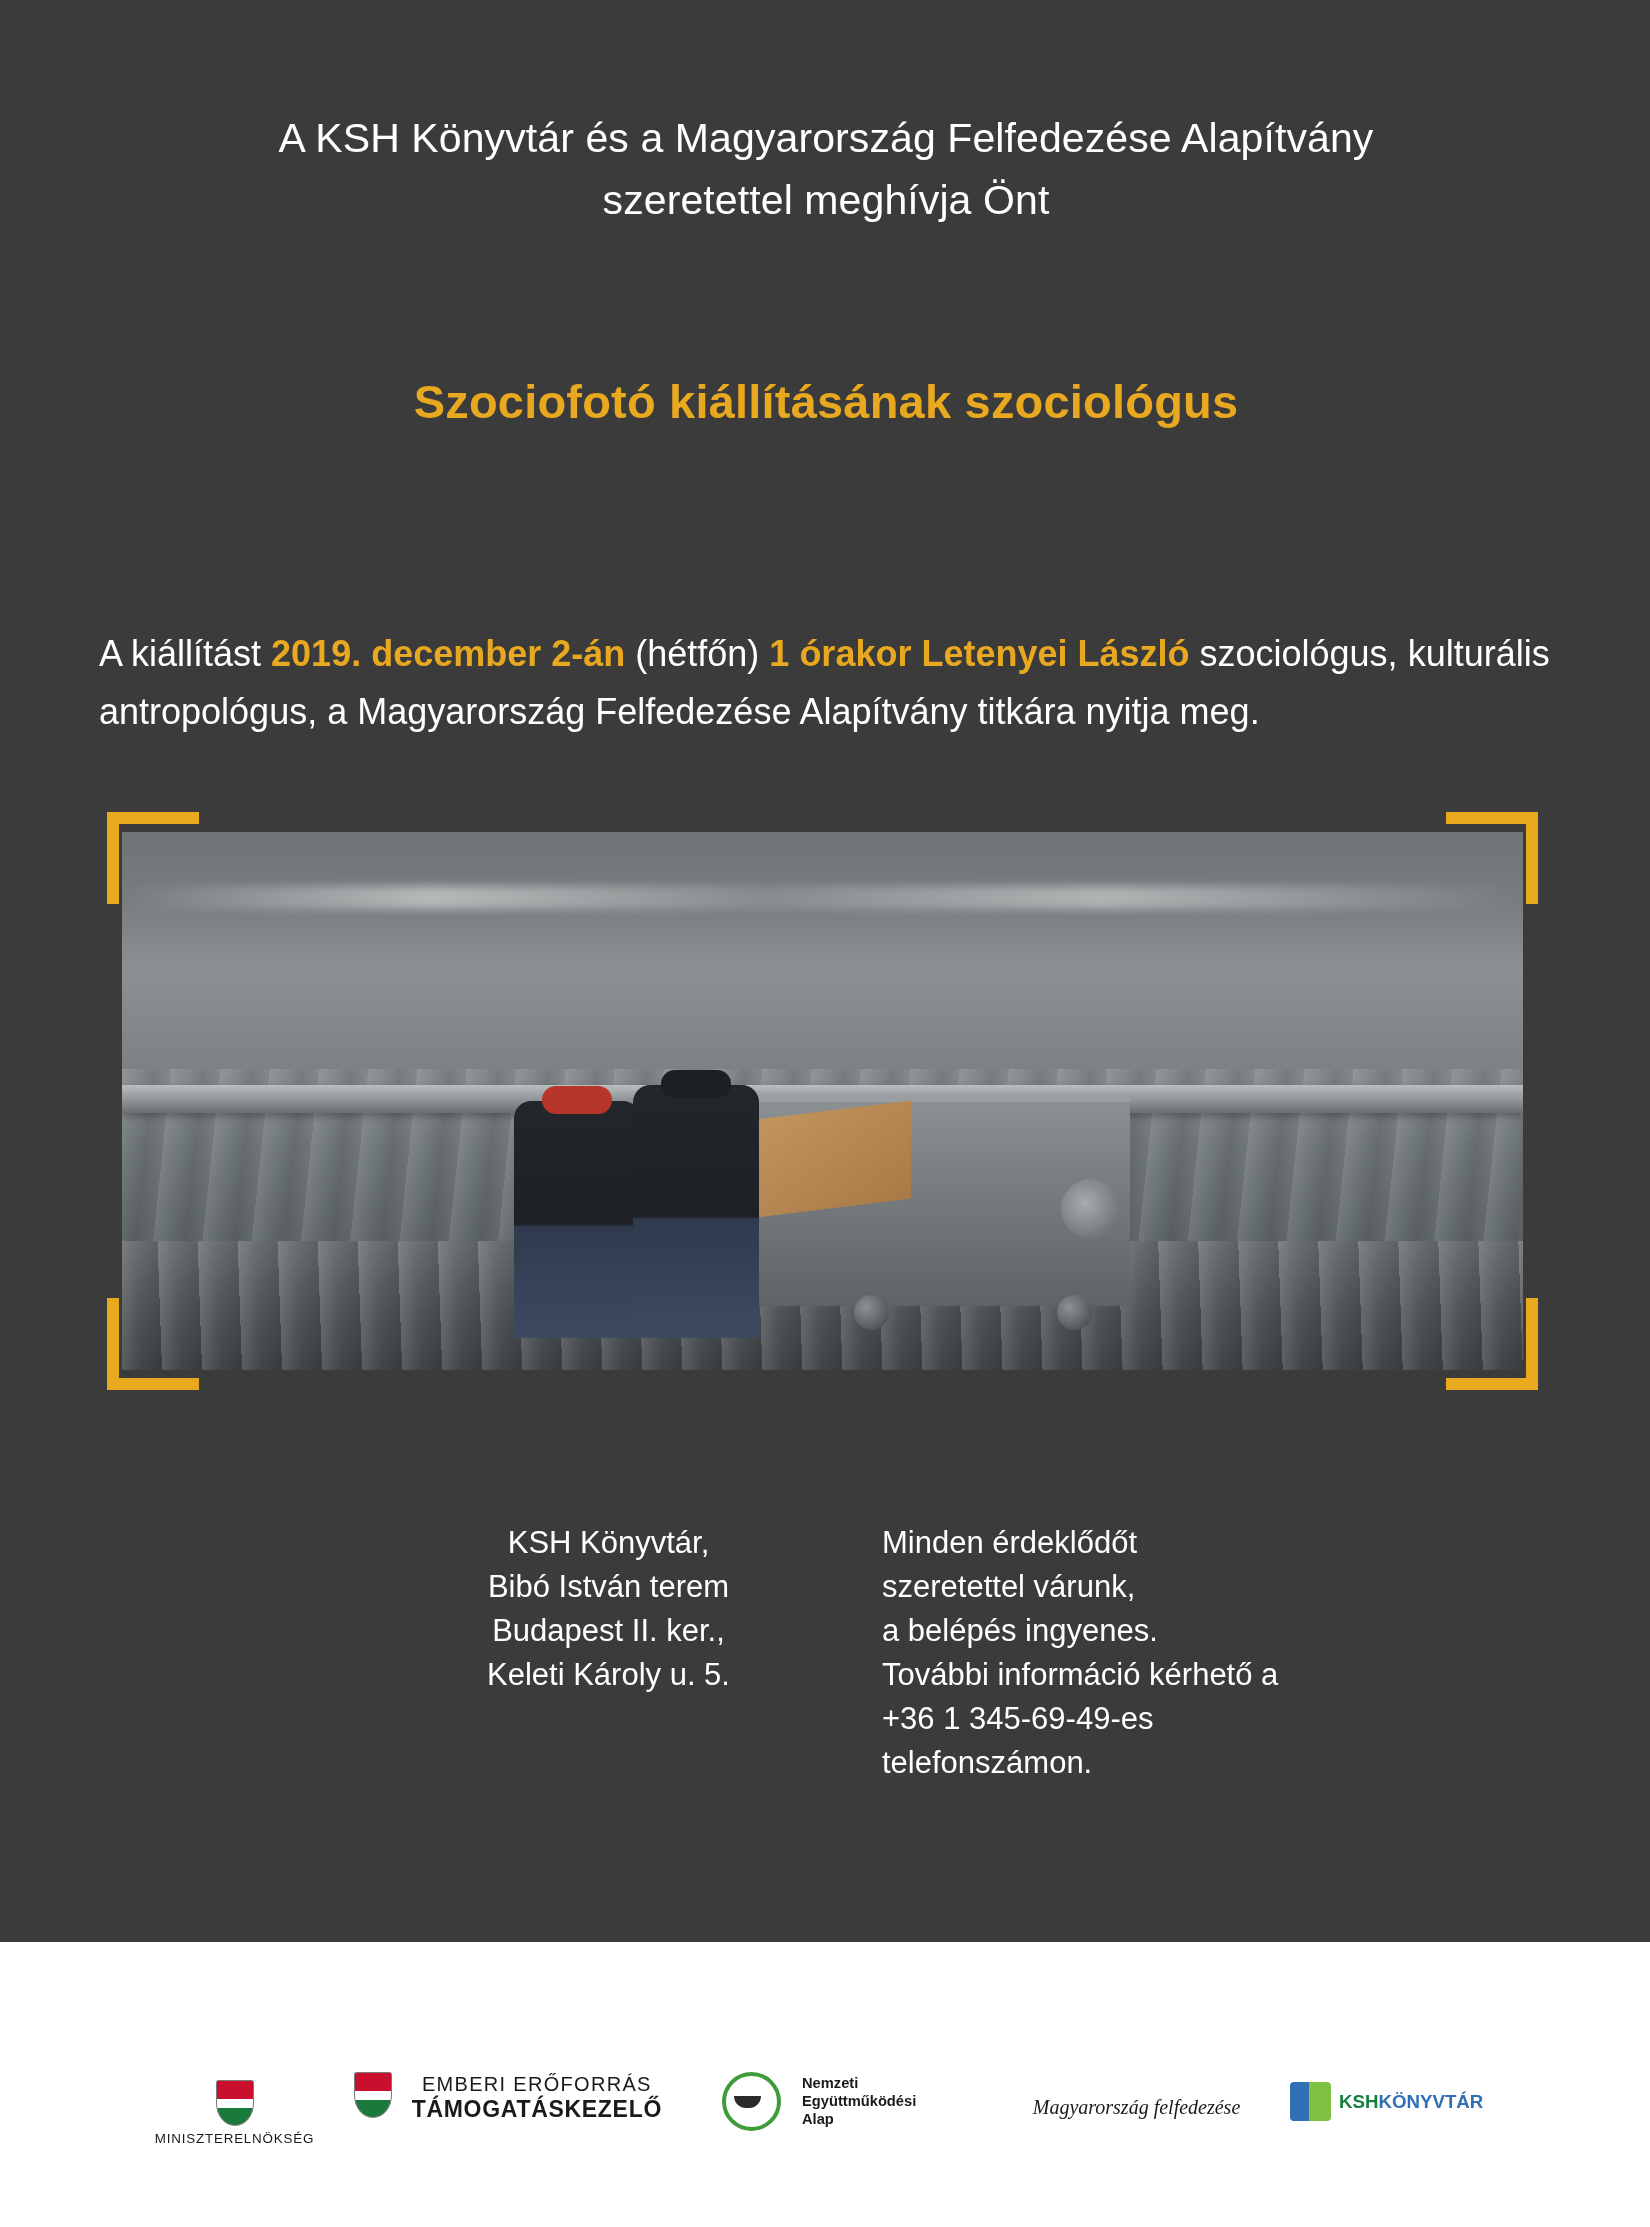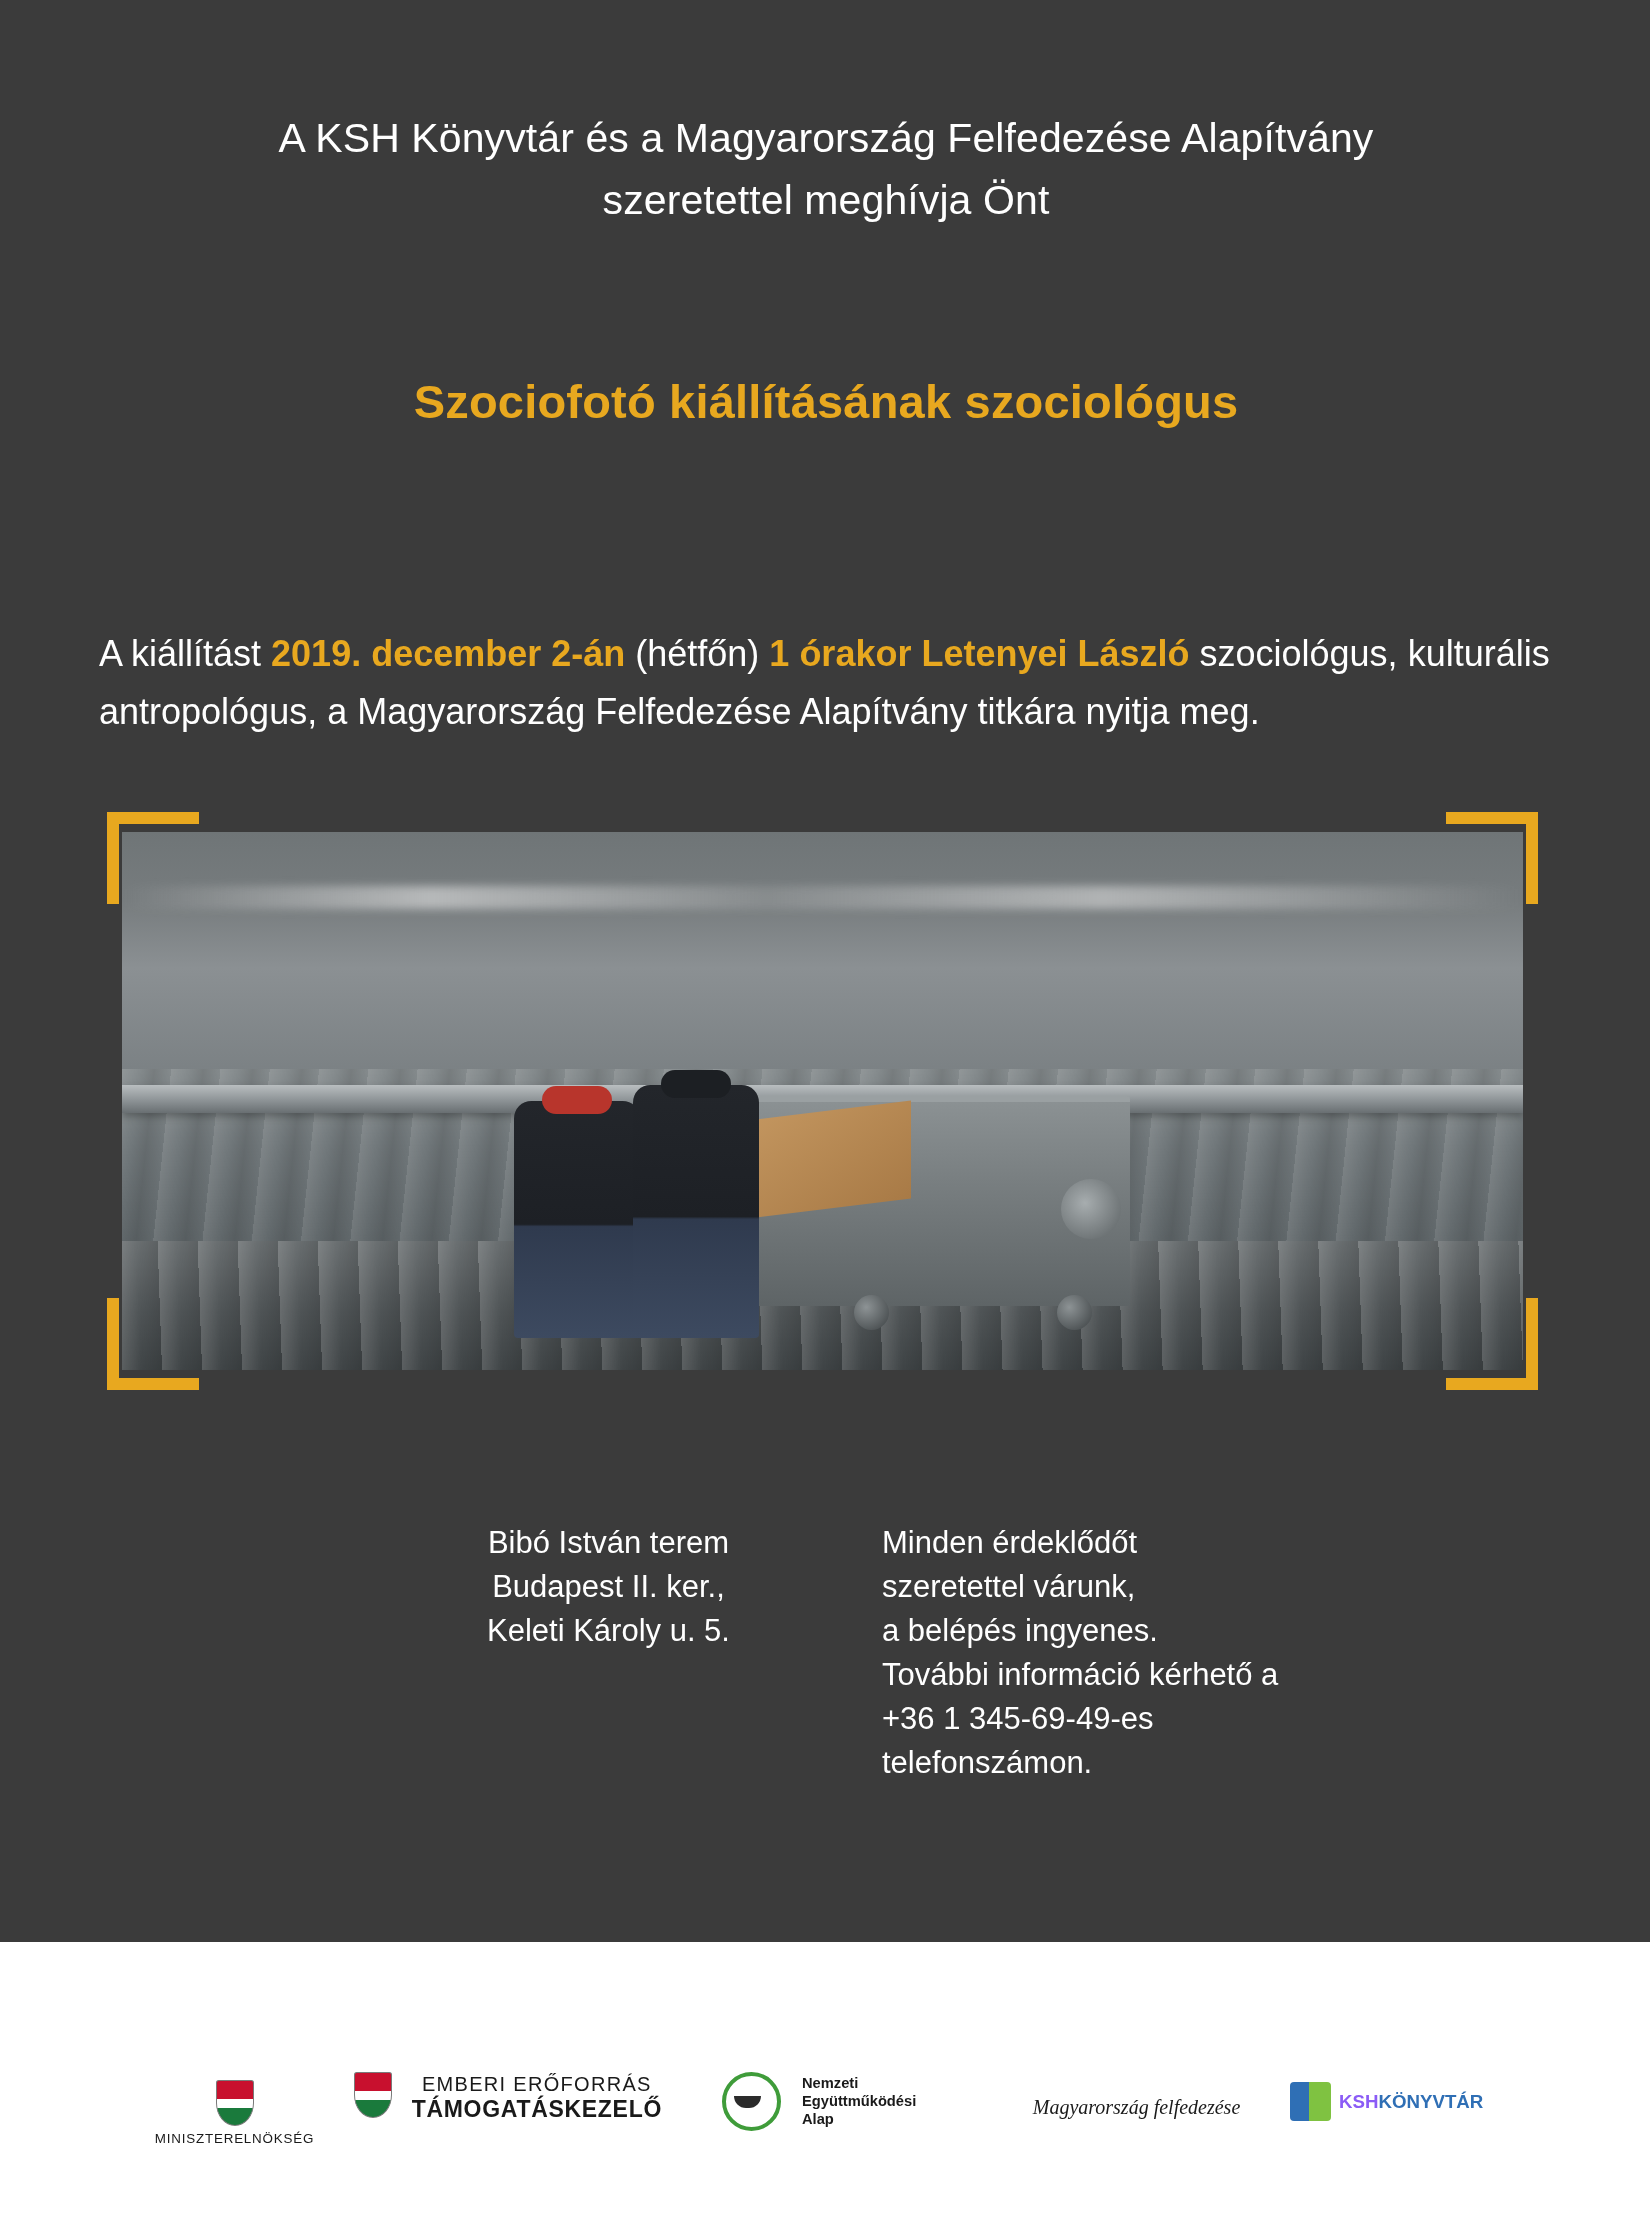--- a/index.html
+++ b/index.html
@@ -311,21 +311,21 @@
     flex: 0 0 auto;
     background:
       linear-gradient(90deg, #2f6fb5 0 46%, #7fc241 46% 100%);
     border-radius: 4px;
   }
   .ksh-text {
     font-size: 18.7px;
     font-weight: bold;
     color: #2f6fb5;
   }
-  .ksh-text .b { color: #8b5cf6; }
+  .ksh-text .b { color: #15803d; }
 </style>
 </head>
 <body>
 
 <div class="poster">
 
   <div class="dark-area">
 
     <div class="invite-head">
       <span>A KSH Könyvtár és a Magyarország Felfedezése Alapítvány</span>
@@ -357,20 +357,21 @@
             <span class="hat"></span>
           </div>
       </div>
       <span class="cornerbox c-tl"></span>
       <span class="cornerbox c-tr"></span>
       <span class="cornerbox c-bl"></span>
       <span class="cornerbox c-br"></span>
     </div>
 
     <div class="venue">
+      <div class="venue-line">KSH Könyvtár,</div>
       <div class="venue-line">Bibó István terem</div>
       <div class="venue-line">Budapest II. ker.,</div>
       <div class="venue-line">Keleti Károly u. 5.</div>
     </div>
 
     <div class="info">
       <div>Minden érdeklődőt</div>
       <div>szeretettel várunk,</div>
       <div>a belépés ingyenes.</div>
       <div>További információ kérhető a</div>

